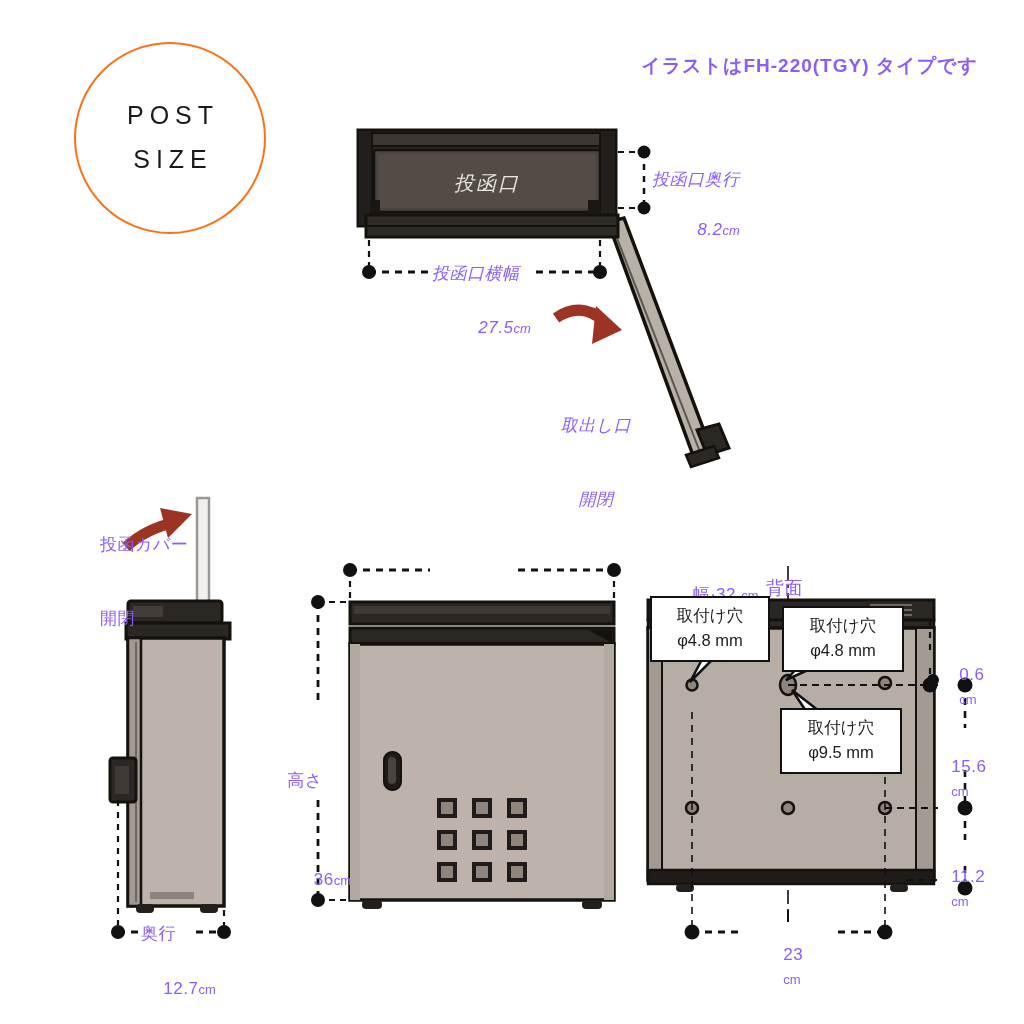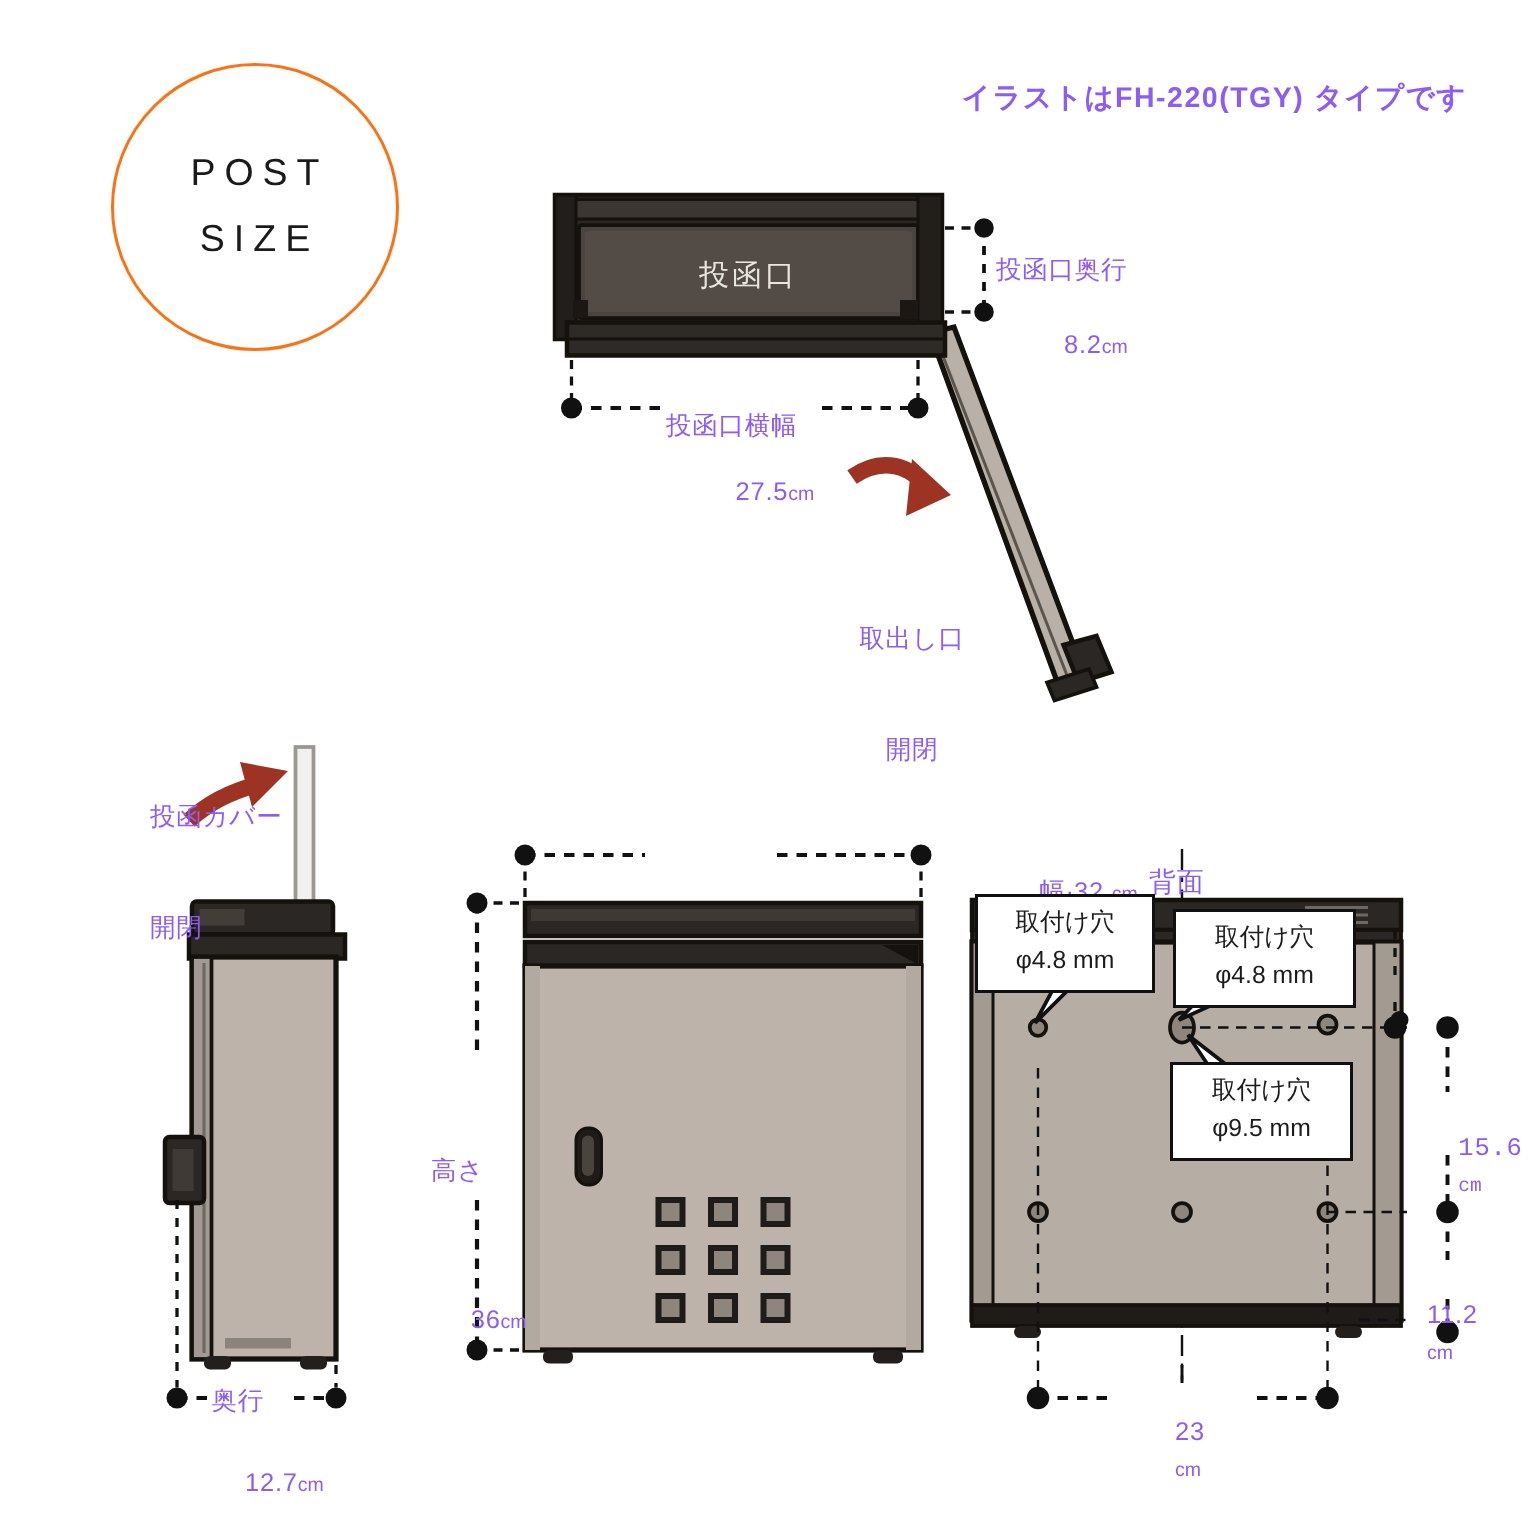--- a/index.html
+++ b/index.html
@@ -50,21 +50,21 @@
 
 <div id="stage">
 
   <div class="abs" id="post-badge">
     <span>POST</span>
     <span>SIZE</span>
   </div>
 
   <div class="abs txt" id="header-note">イラストはFH-220(TGY) タイプです</div>
 
-  <div class="abs" style="left:12px; top:0; width:864px; height:500px;">
+  <div class="abs" style="left:0; top:0; width:864px; height:500px;font-style:italic;">
 
     <svg width="1024" height="500">
 
       <g>
         <polygon points="608,222 624,218 712,452 694,458" fill="#b9b1a8" stroke="#15120d" stroke-width="3.5"></polygon>
         <line x1="613" y1="228" x2="700" y2="452" stroke="#5c554d" stroke-width="2"></line>
 
         <path d="M697,430 l22,-6 l10,24 l-22,7 z" fill="#2b2724" stroke="#15120d" stroke-width="3"></path>
         <path d="M686,455 l28,-9 l5,12 l-28,9 z" fill="#2b2724" stroke="#15120d" stroke-width="2.5"></path>
       </g>
@@ -109,21 +109,21 @@
         <path d="M556,318 C576,304 596,310 606,326" fill="none" stroke="#9d3323" stroke-width="11" stroke-linecap="butt"></path>
         <path d="M596,306 L622,330 L592,344 Z" fill="#9d3323"></path>
       </g>
     </svg>
 
     <div class="abs txt" style="left:652px; top:168px;">投函口奥行</div>
     <div class="abs txt" style="left:666px; top:193px;">
       <span>8.2</span><span class="small-cm">cm</span>
     </div>
 
-    <div class="abs txt" style="left:432px; top:262px;margin-top:10px;">投函口横幅</div>
+    <div class="abs txt" style="left:432px; top:262px;">投函口横幅</div>
     <div class="abs txt" style="left:447px; top:291px;">
       <span>27.5</span><span class="small-cm">cm</span>
     </div>
 
     <div class="abs txt txt-c" style="left:541px; top:365px; width:110px;">
       <div>取出し口</div>
       <div>開閉</div>
     </div>
   </div>
 
@@ -334,21 +334,25 @@
 
     <div class="abs callout" style="left:30px; top:56px; width:120px;">取付け穴
 φ4.8 mm</div>
 
     <div class="abs callout" style="left:162px; top:66px; width:122px;">取付け穴
 φ4.8 mm</div>
 
     <div class="abs callout" style="left:160px; top:168px; width:122px;">取付け穴
 φ9.5 mm</div>
 
-    <div class="abs txt" style="left:288px; top:190px;font-family:Liberation Mono, monospace;">
+    <div class="abs txt" style="left:308px; top:98px;">
+      <span>0.6</span>
+      <span class="small-cm">cm</span>
+    </div>
+    <div class="abs txt" style="left:300px; top:190px;">
       <span>15.6</span>
       <span class="small-cm">cm</span>
     </div>
     <div class="abs txt" style="left:300px; top:300px;">
       <span>11.2</span>
       <span class="small-cm">cm</span>
     </div>
 
     <div class="abs txt" style="left:132px; top:378px;">
       <span>23</span>

